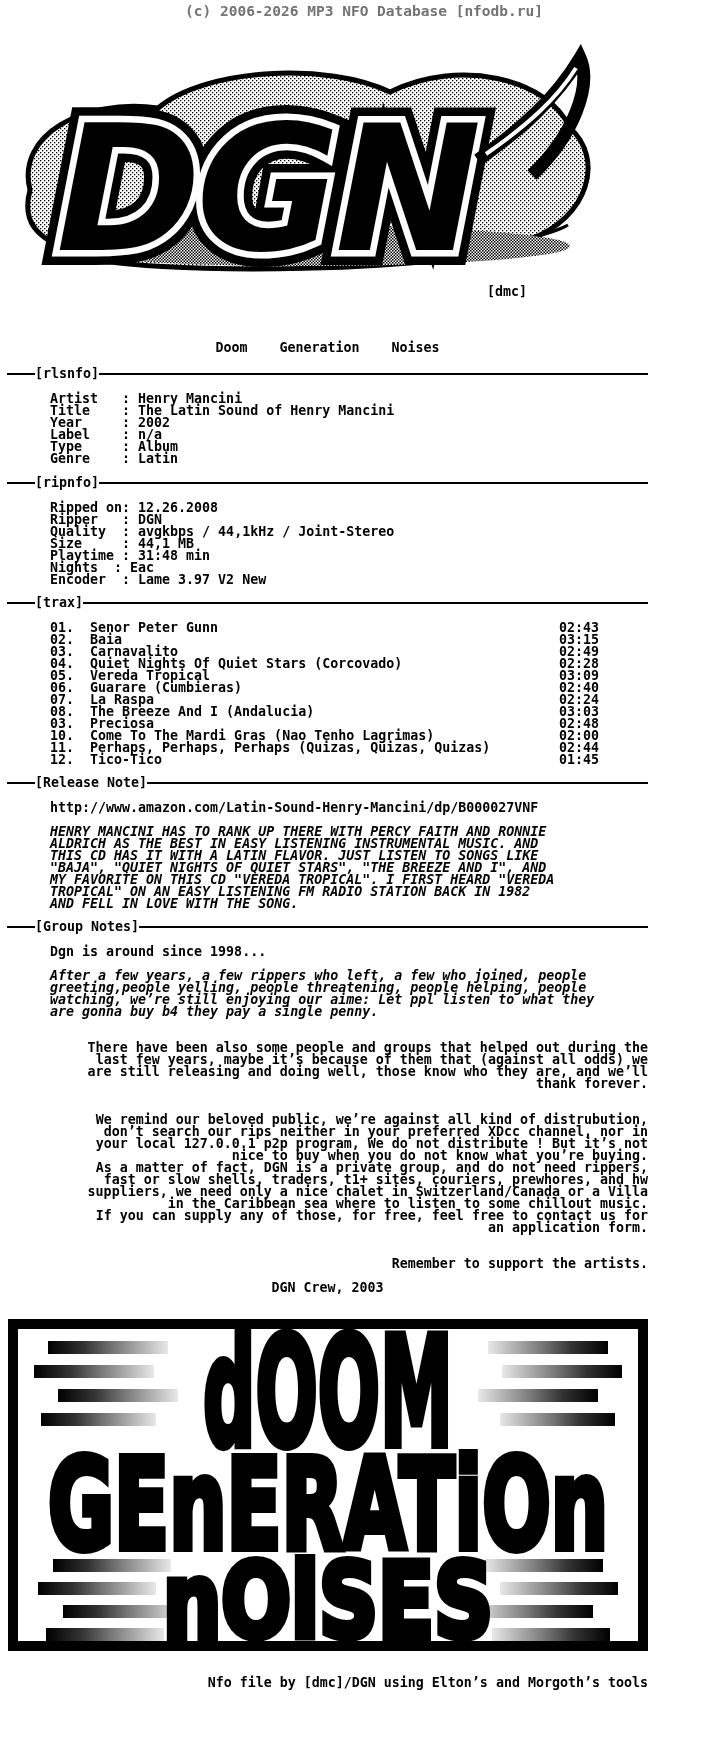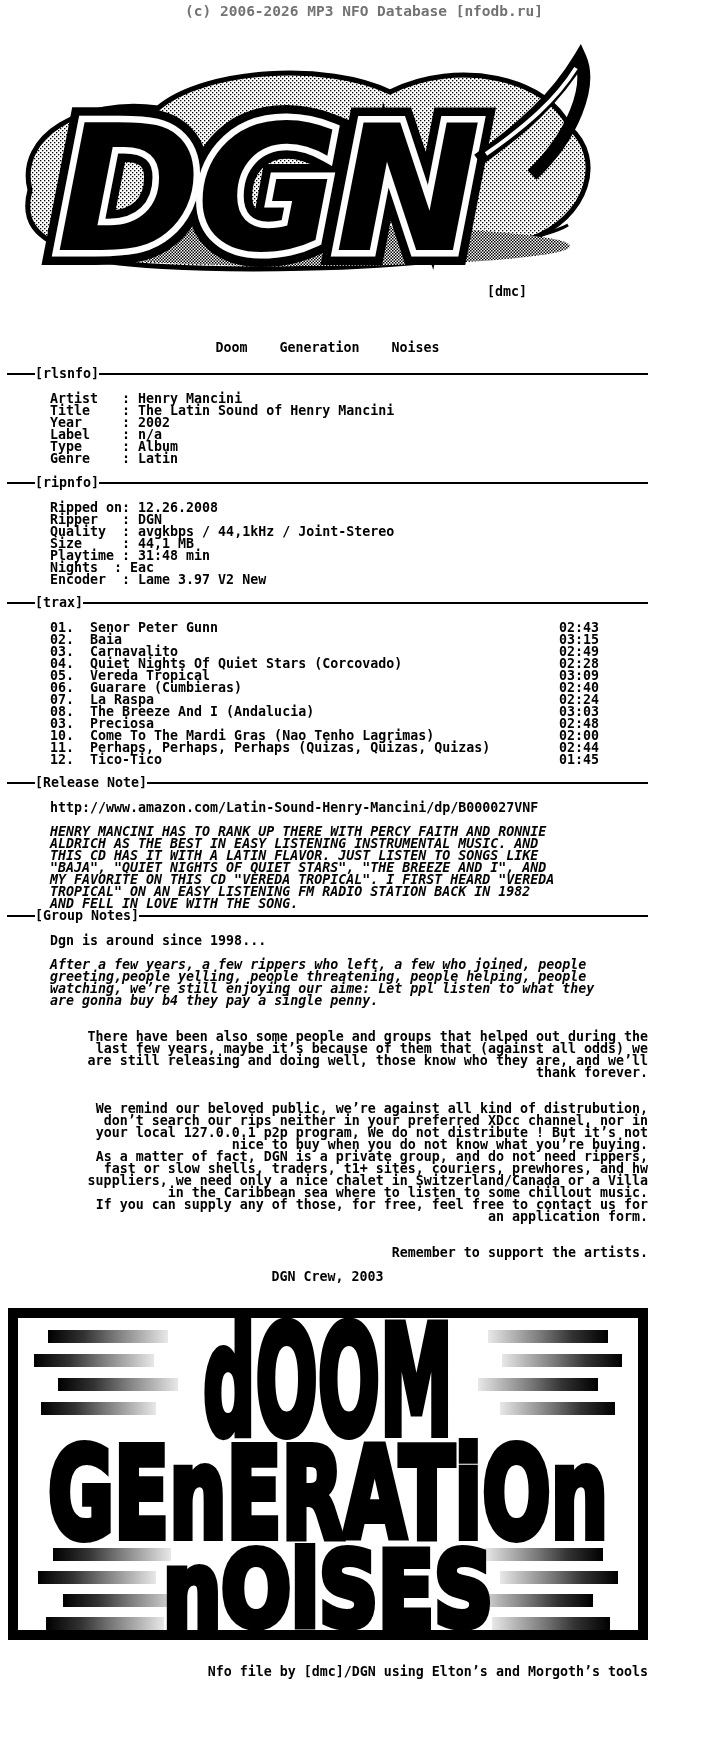--- a/index.html
+++ b/index.html
@@ -23,21 +23,21 @@
   .field{white-space:pre;height:12px;}
   .fl{display:inline-block;white-space:pre;}
   .fv{margin-left:8px;white-space:pre;}
   .track{display:flex;width:549px;white-space:pre;height:12px;}
   .track .num{display:inline-block;width:40px;}
   .track .ttl{flex:1;}
   .track .time{display:inline-block;width:40px;text-align:right;}
   .para{white-space:pre;}
   .mt12{margin-top:12px;font-style:italic;} .mt24{margin-top:24px;text-align:right;}
   .h-rls{margin-top:14px;} .h-rip{margin-top:12px;}
-  .h-trx{margin-top:11px;} .h-rel{margin-top:11px;} .h-grp{}
+  .h-trx{margin-top:11px;} .h-rel{margin-top:11px;} .h-grp{margin-top:11px;}
   .signature{margin-top:12px;text-align:center;white-space:pre;}
   .bottom-art{margin:25px 0 0 8px;width:712px;height:332px;}
   .footer{margin-top:26px;margin-left:7px;width:641px;text-align:right;white-space:pre;}
 </style>
 </head>
 <body>
 
 <div>
 
   <div class="copyright">(c) 2006-2026 MP3 NFO Database [nfodb.ru]</div>

